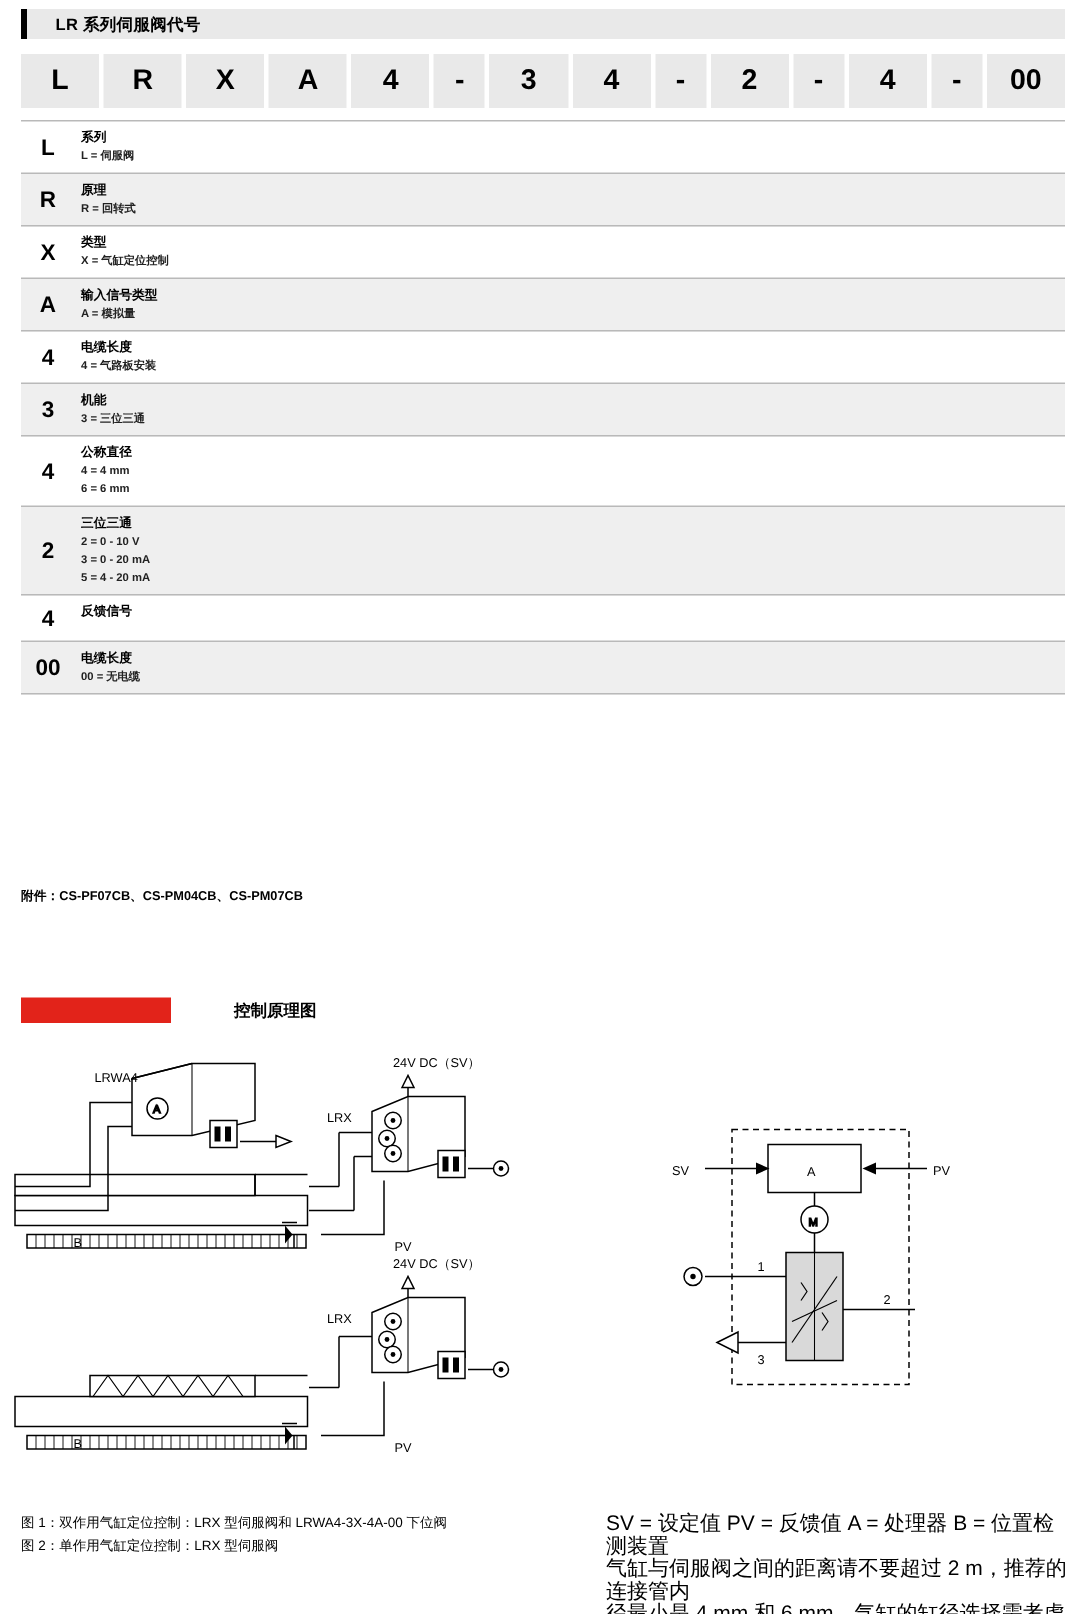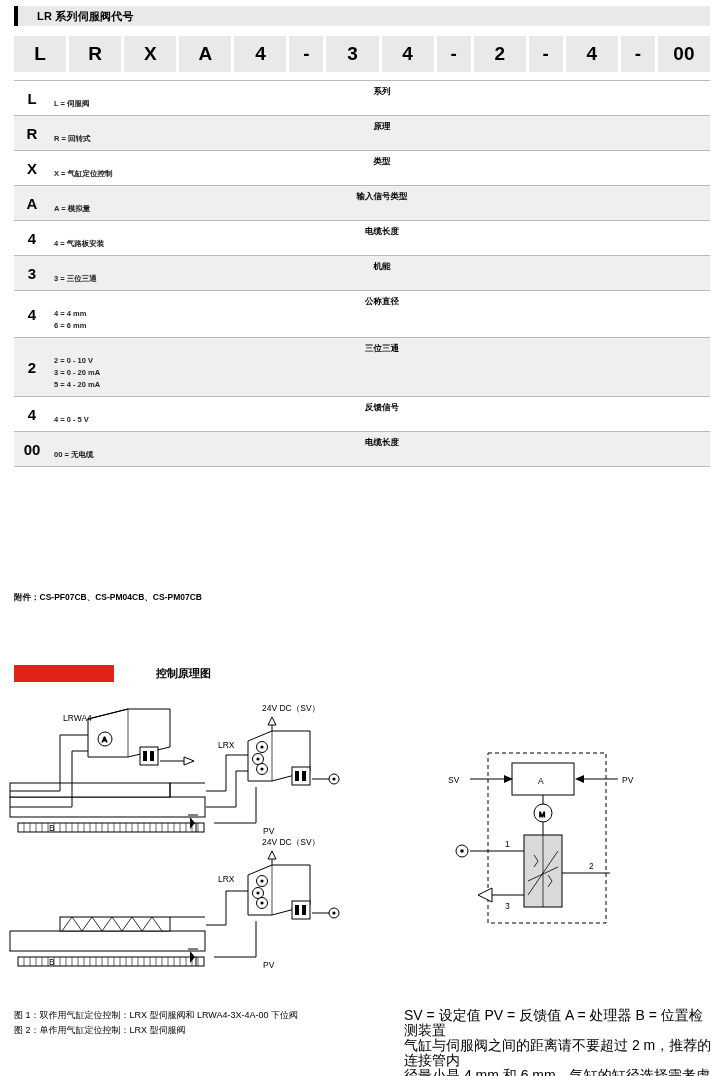--- a/index.html
+++ b/index.html
@@ -99,21 +99,20 @@
   }
   .desc-body {
     flex: 1 1 auto;
     padding: 4px 0 5px 4px;
   }
   .desc-title {
     font-size: 8.5px;
     font-weight: bold;
     color: #000;
     line-height: 13px;
-    text-align: center;
   }
   .desc-lines {
     font-size: 7.5px;
     font-weight: bold;
     color: #222;
     line-height: 12px;
   }
 
   
   .accessories {
@@ -262,21 +261,20 @@
           <div class="desc-title">三位三通</div>
           <div class="desc-lines">2 = 0 - 10 V</div>
           <div class="desc-lines">3 = 0 - 20 mA</div>
           <div class="desc-lines">5 = 4 - 20 mA</div>
         </div>
       </div>
       <div class="desc-row">
         <div class="desc-key">4</div>
         <div class="desc-body">
           <div class="desc-title">反馈信号</div>
-          <div class="desc-lines">4 = 0 - 5 V</div>
         </div>
       </div>
       <div class="desc-row shaded">
         <div class="desc-key">00</div>
         <div class="desc-body">
           <div class="desc-title">电缆长度</div>
           <div class="desc-lines">00 = 无电缆</div>
         </div>
       </div>
     </div>

